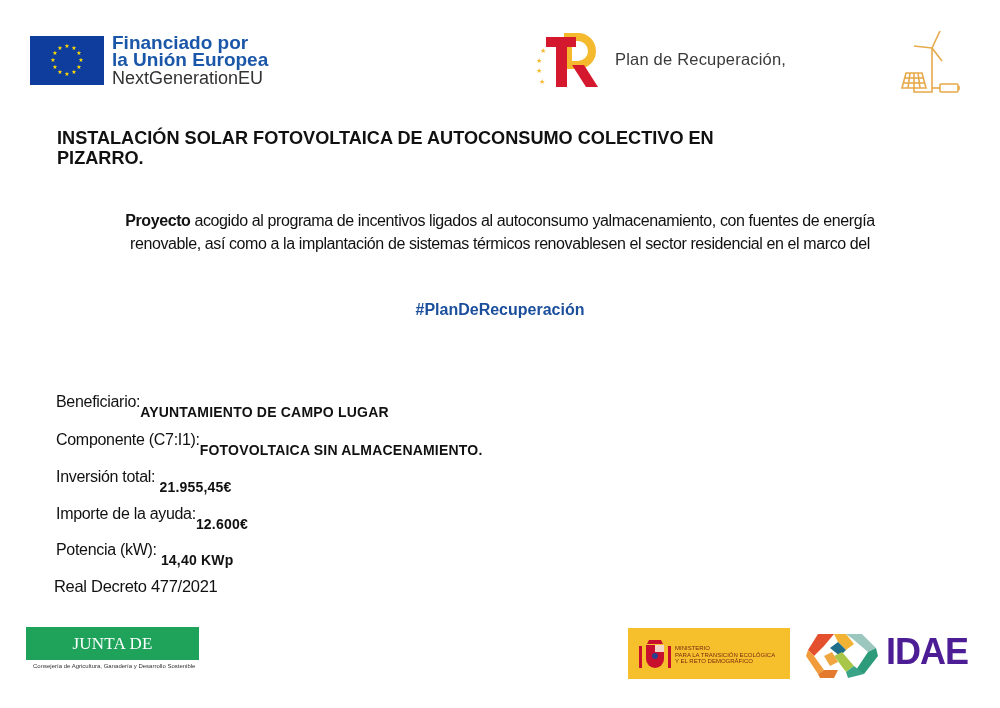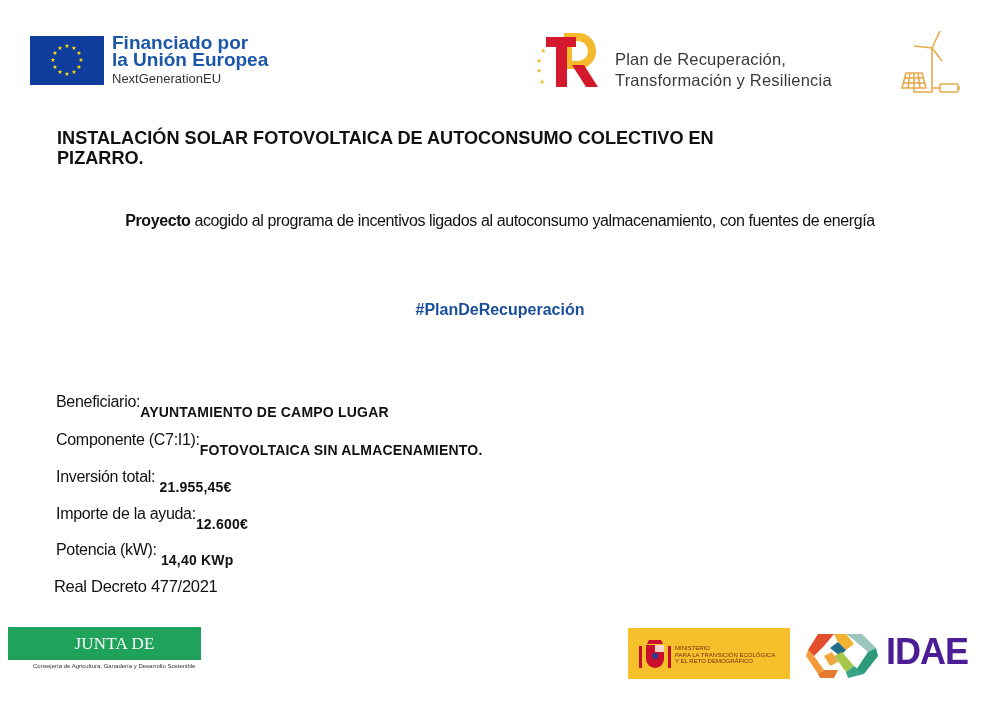--- a/index.html
+++ b/index.html
@@ -3,21 +3,21 @@
 <meta charset="utf-8">
 <style>
   html, body { margin: 0; padding: 0; background: #ffffff; }
   body { width: 1000px; height: 708px; position: relative; overflow: hidden; font-family: "Liberation Sans", sans-serif; color: #000; }
   .abs { position: absolute; }
 
   
   .eu-flag { left: 30px; top: 36px; width: 74px; height: 49px; background: #0f3d9e; }
   .eu-text { left: 112px; top: 34px; line-height: 17px; }
   .eu-l1, .eu-l2 { color: #1b57a8; font-weight: bold; font-size: 19px; display: block; }
-  .eu-l3 { color: #333; font-size: 13px; display: block; margin-top: 2px; }
+  .eu-l3 { color: #333; font-size: 18px; display: block; margin-top: 2px; }
 
   
   .tr-logo { left: 532px; top: 33px; width: 70px; height: 56px; }
   .prtr-text { left: 615px; top: 49px; color: #3a3a3a; font-weight: normal; font-size: 16.5px; line-height: 21px; letter-spacing: 0.2px; }
   .prtr-text span { display: block; }
   .energy-icon { left: 898px; top: 28px; width: 70px; height: 66px; }
 
   
   .title { left: 57px; top: 128px; width: 880px; font-weight: bold; font-size: 18.5px; line-height: 20px; color: #111; transform: scaleX(0.98); transform-origin: left; }
   .title span { display: block; }
@@ -28,21 +28,21 @@
   .desc b { font-weight: bold; margin-top: 27px; }
   .hashtag { left: 0; top: 301px; width: 1000px; text-align: center; color: #1b4f9c; font-weight: bold; font-size: 16px; }
 
   
   .row { left: 56px; font-size: 16px; color: #111; letter-spacing: -0.3px; }
   .row .lbl { }
   .row .val { font-weight: bold; font-size: 14px; position: relative; top: 10px; letter-spacing: 0.2px; }
   .decree { left: 54px; top: 577px; font-size: 16.5px; color: #111; letter-spacing: -0.3px; }
 
   
-  .junta-box { left: 8px; top: 627px; width: 173px; height: 33px; background: #1fa35b; color: #fff; font-family: "Liberation Serif", serif; font-size: 17px; line-height: 33px; text-align: center; letter-spacing: 0.2px; padding-left: 20px; }
+  .junta-box { left: 26px; top: 627px; width: 173px; height: 33px; background: #1fa35b; color: #fff; font-family: "Liberation Serif", serif; font-size: 17px; line-height: 33px; text-align: center; letter-spacing: 0.2px; }
   .junta-sub { left: 33px; top: 663px; font-size: 6px; color: #333; }
 
   .min-box { left: 628px; top: 628px; width: 162px; height: 51px; background: #f6c02d; }
   .min-shield { left: 636px; top: 634px; width: 40px; height: 40px; }
   .min-text { left: 675px; top: 645px; font-size: 6px; line-height: 6.5px; color: #7a2a12; }
   .min-text span { display: block; }
 
   .idae-mark { left: 804px; top: 626px; width: 78px; height: 54px; }
   .idae-text { left: 886px; top: 632px; font-size: 36px; font-weight: bold; color: #4c1d95; letter-spacing: -1px; line-height: 40px; }
 </style>
@@ -82,21 +82,20 @@
         <text x="7" y="51">★</text>
     </g>
     <path d="M36 4 h10 a14 14 0 0 1 0 28 h-10 z" fill="none" stroke="#f4b92d" stroke-width="8"></path>
     <rect x="14" y="4" width="30" height="10" fill="#d4182e"></rect>
     <rect x="24" y="4" width="11" height="50" fill="#d4182e"></rect>
     <polygon points="40,32 52,32 66,54 54,54" fill="#d4182e"></polygon>
   </svg>
 </div>
 <div class="abs prtr-text">
   <span>Plan de Recuperación,</span>
-  <span>Transformación y Resiliencia</span>
 </div>
 <div class="abs energy-icon">
   <svg width="70" height="66" viewBox="0 0 70 66" fill="none" stroke="#e7a94a" stroke-width="1.6">
     <line x1="34" y1="20" x2="34" y2="58"></line>
     <line x1="34" y1="20" x2="42" y2="3"></line>
     <line x1="34" y1="20" x2="16" y2="18"></line>
     <line x1="34" y1="20" x2="44" y2="33"></line>
     <polygon points="8,45 24,45 28,60 4,60"></polygon>
     <line x1="12" y1="45" x2="10" y2="60"></line>
       <line x1="16" y1="45" x2="16" y2="60"></line>
@@ -110,20 +109,21 @@
   </svg>
 </div>
 
 <div class="abs title">
   <span>INSTALACIÓN SOLAR FOTOVOLTAICA DE AUTOCONSUMO COLECTIVO EN</span>
   <span>PIZARRO.</span>
 </div>
 
 <div class="abs desc">
   <span><b>Proyecto</b><span style="display:inline">  acogido al programa de incentivos ligados al autoconsumo yalmacenamiento, con fuentes de energía</span></span>
+  <span>renovable, así como a la implantación de sistemas térmicos renovablesen el sector residencial en el marco del</span>
 </div>
 <div class="abs hashtag">#PlanDeRecuperación</div>
 
 <div class="abs row" style="top:393px">
   <span class="lbl">Beneficiario:</span><span class="val">AYUNTAMIENTO DE CAMPO LUGAR</span>
 </div>
 <div class="abs row" style="top:431px">
   <span class="lbl">Componente (C7:I1):</span><span class="val">FOTOVOLTAICA SIN ALMACENAMIENTO.</span>
 </div>
 <div class="abs row" style="top:468px">

